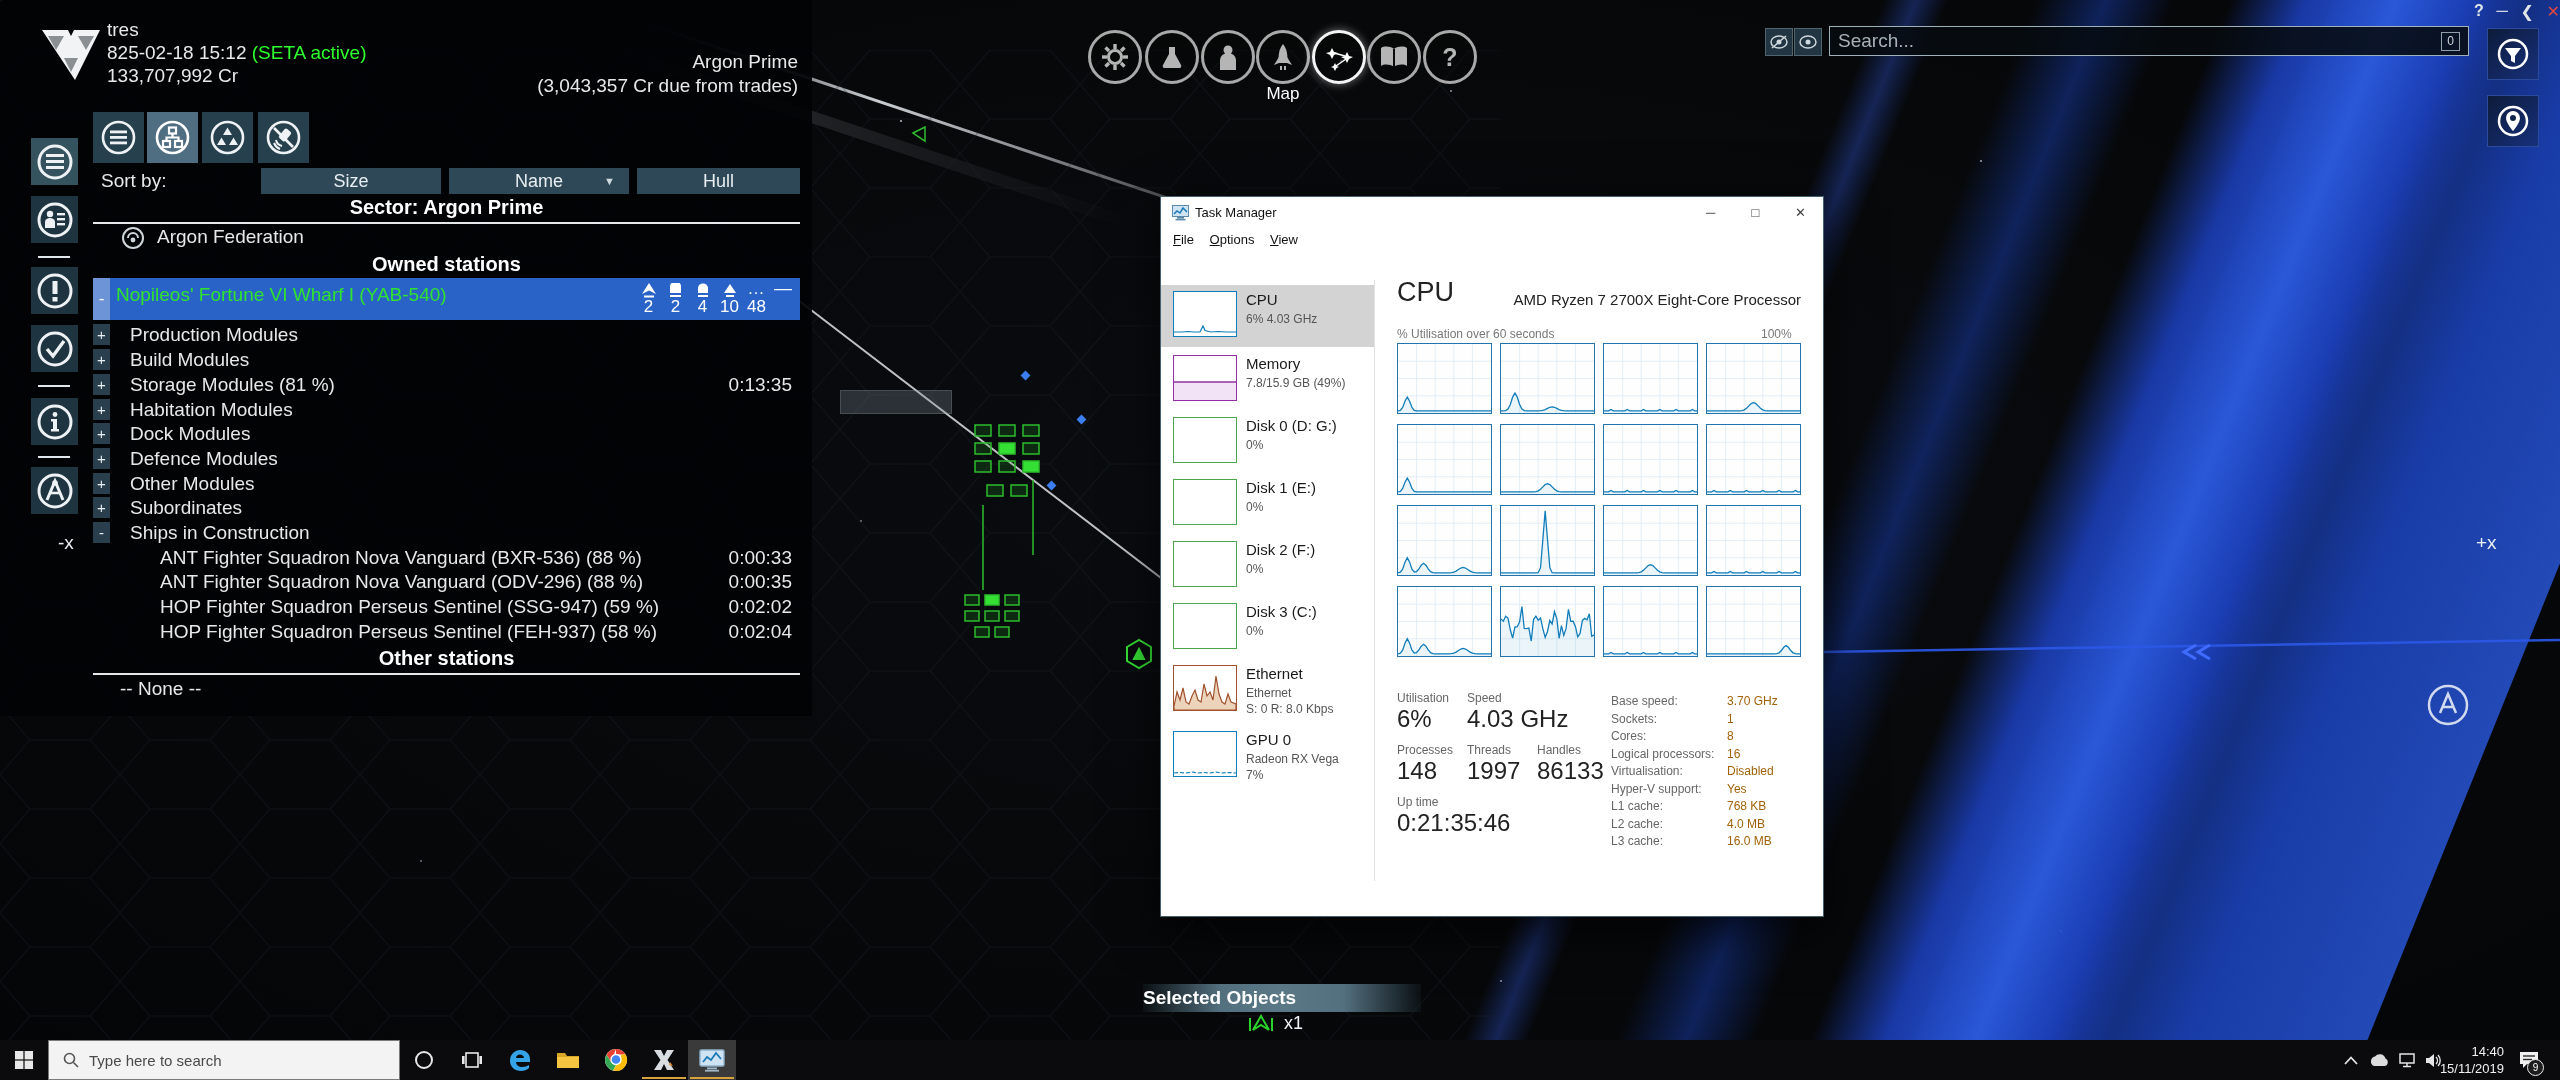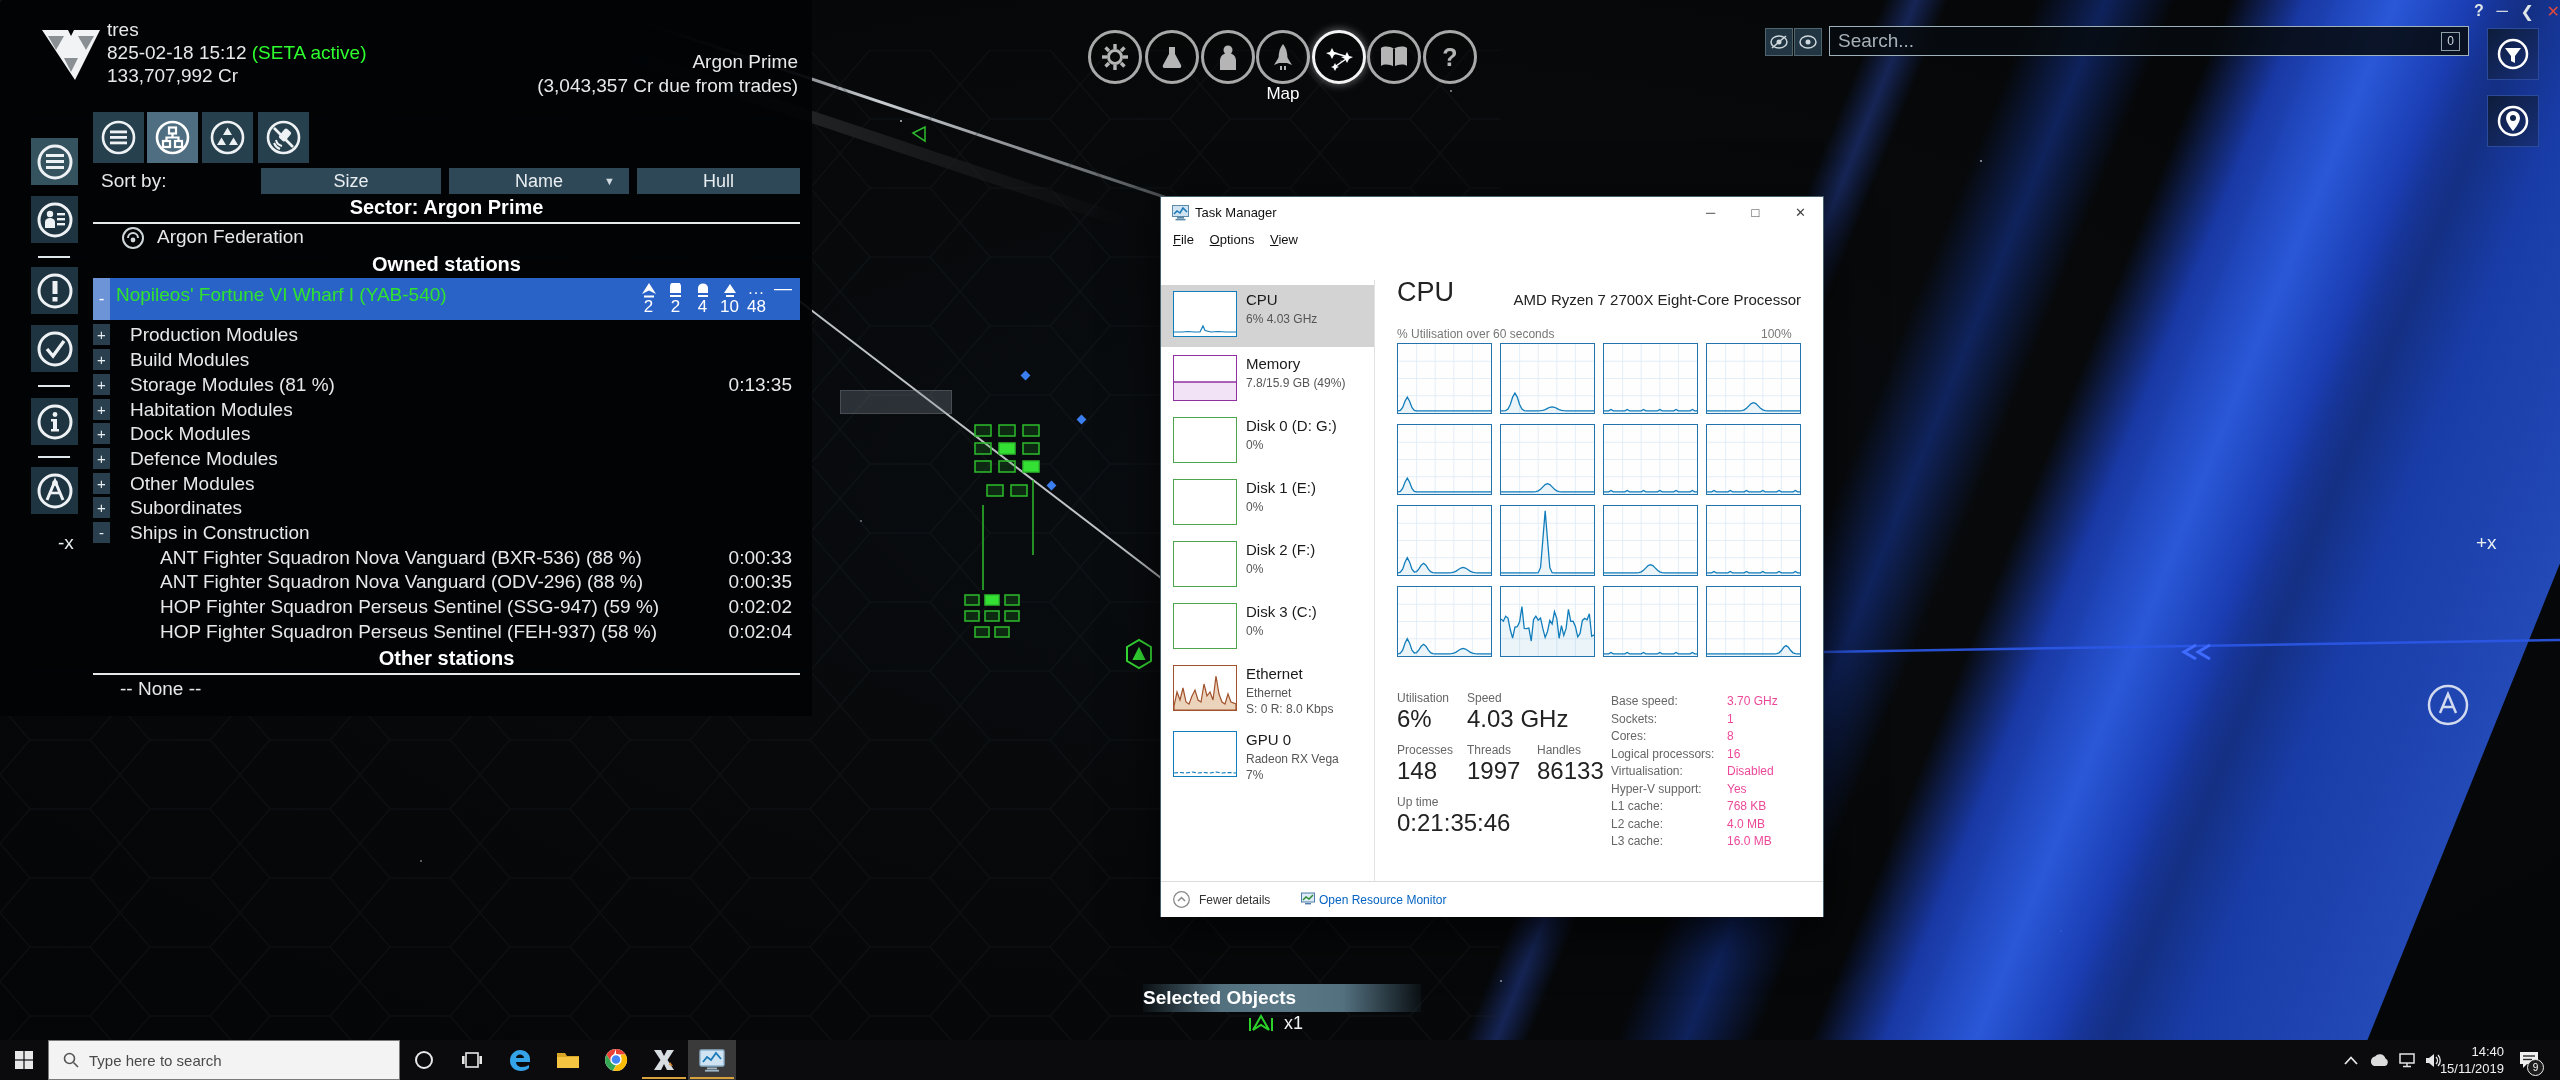--- a/index.html
+++ b/index.html
@@ -110,21 +110,21 @@
   .tms-d2{position:absolute;left:85px;top:43px;font-size:12px;color:#555;white-space:nowrap;}
   .b-cpu{border:1px solid #117dbb;} .b-mem{border:1px solid #9130a1;}
   .b-disk{border:1px solid #4da64d;} .b-eth{border:1px solid #a0522d;}
   #tm-cpu-title{position:absolute;left:236px;top:80px;font-size:27px;color:#222;}
   #tm-cpu-sub{position:absolute;left:300px;top:94px;width:340px;text-align:right;font-size:15px;color:#222;}
   .tm-glabel{position:absolute;top:130px;font-size:12px;color:#777;}
   .core-cell{position:absolute;width:95px;height:71px;border:1px solid #2373ad;background:#fefefe;box-sizing:border-box;}
   .tm-stat-l{position:absolute;font-size:12px;color:#666;}
   .tm-stat-v{position:absolute;font-size:24px;color:#222;}
   .tmd-l{position:absolute;left:450px;font-size:12px;color:#666;}
-  .tmd-v{position:absolute;left:566px;font-size:12px;color:#ec4899;}
+  .tmd-v{position:absolute;left:566px;font-size:12px;color:#a16207;}
   #tm-footer{position:absolute;left:0;top:684px;width:662px;height:35px;border-top:1px solid #dcdcdc;background:#fff;}
   #fewer{position:absolute;left:38px;top:11px;font-size:12px;color:#333;}
   #resmon{position:absolute;left:158px;top:11px;font-size:12px;color:#0563c1;}
 
   
   #selobj-bar{left:1143px;top:984px;width:278px;height:28px;text-align:left;line-height:28px;
     font-weight:bold;font-size:19px;color:#fff;
     background:linear-gradient(90deg,rgba(25,42,52,.25),#53707f 28%,#5b7886 50%,#53707f 72%,rgba(25,42,52,.25));}
   #selobj-count{left:1284px;top:1013px;font-size:18px;color:#f0f4f6;}
 
@@ -906,33 +906,20 @@
     <span class="tmd-v" style="top:567px">Disabled</span>
   <span class="tmd-l" style="top:585px">Hyper-V support:</span>
     <span class="tmd-v" style="top:585px">Yes</span>
   <span class="tmd-l" style="top:602px">L1 cache:</span>
     <span class="tmd-v" style="top:602px">768 KB</span>
   <span class="tmd-l" style="top:620px">L2 cache:</span>
     <span class="tmd-v" style="top:620px">4.0 MB</span>
   <span class="tmd-l" style="top:637px">L3 cache:</span>
     <span class="tmd-v" style="top:637px">16.0 MB</span>
 
-  <div id="tm-footer">
-    <svg style="position:absolute;left:12px;top:9px" width="17" height="17" viewBox="0 0 17 17">
-        <circle cx="8.5" cy="8.5" r="7.8" fill="none" stroke="#8a8a8a" stroke-width="1.3"></circle>
-        <polyline points="5,10 8.5,6.5 12,10" fill="none" stroke="#8a8a8a" stroke-width="1.5"></polyline>
-      </svg>
-    <span id="fewer">Fewer details</span>
-    <svg style="position:absolute;left:140px;top:10px" width="14" height="14" viewBox="0 0 14 14">
-        <rect x="0.5" y="1" width="13" height="9" fill="#dcebf7" stroke="#4e7ca6"></rect>
-        <polyline points="2,8 5,5 8,7 12,3" fill="none" stroke="#2e8b2e" stroke-width="1.4"></polyline>
-        <rect x="4" y="11" width="6" height="1.4" fill="#4e7ca6"></rect>
-      </svg>
-    <span id="resmon">Open Resource Monitor</span>
-  </div>
 </div>
 
 <div id="selobj-bar" class="abs">Selected Objects</div>
 <svg class="abs" style="left:1248px;top:1014px" width="26" height="20" viewBox="0 0 26 20">
   <path d="M13,2 L21,16 L13,11 L5,16 Z" fill="none" stroke="#2ad22a" stroke-width="2"></path>
   <path d="M2,4 L2,17 M24,4 L24,17" stroke="#2ad22a" stroke-width="2" fill="none"></path>
 </svg>
 <div id="selobj-count" class="abs">x1</div>
 
 <div id="taskbar" class="abs">

